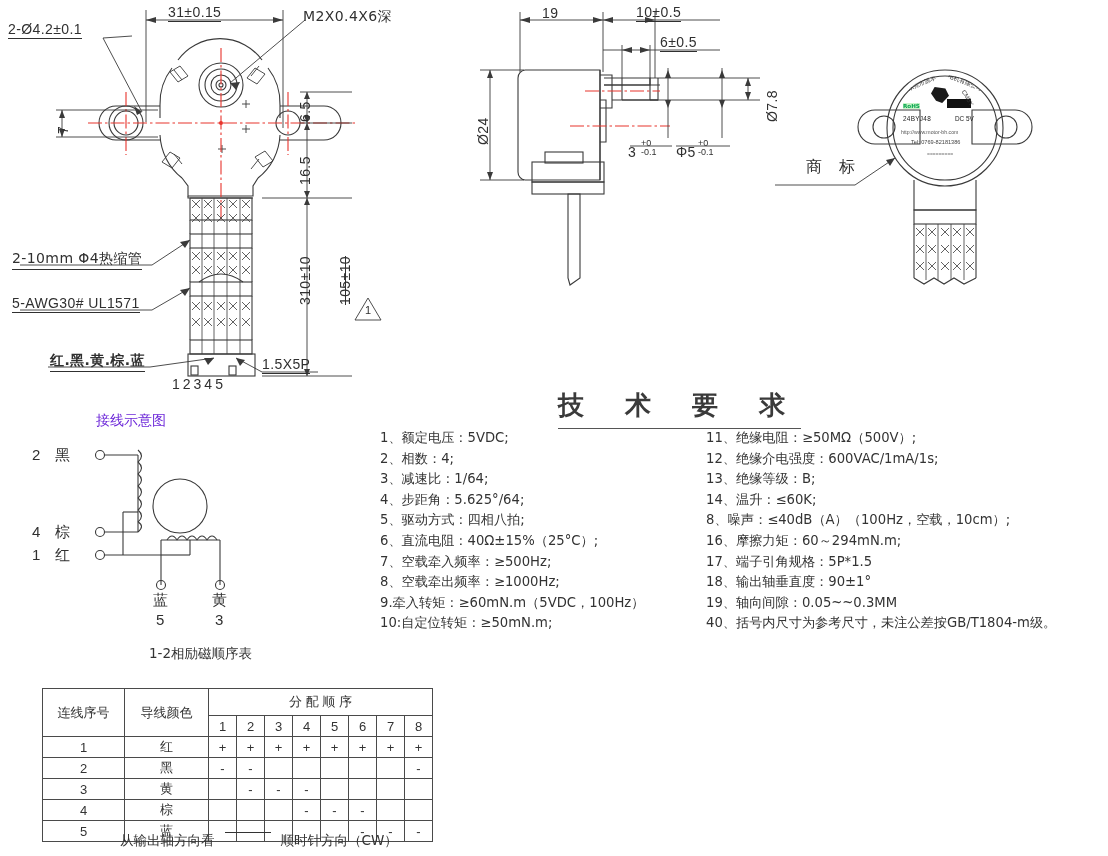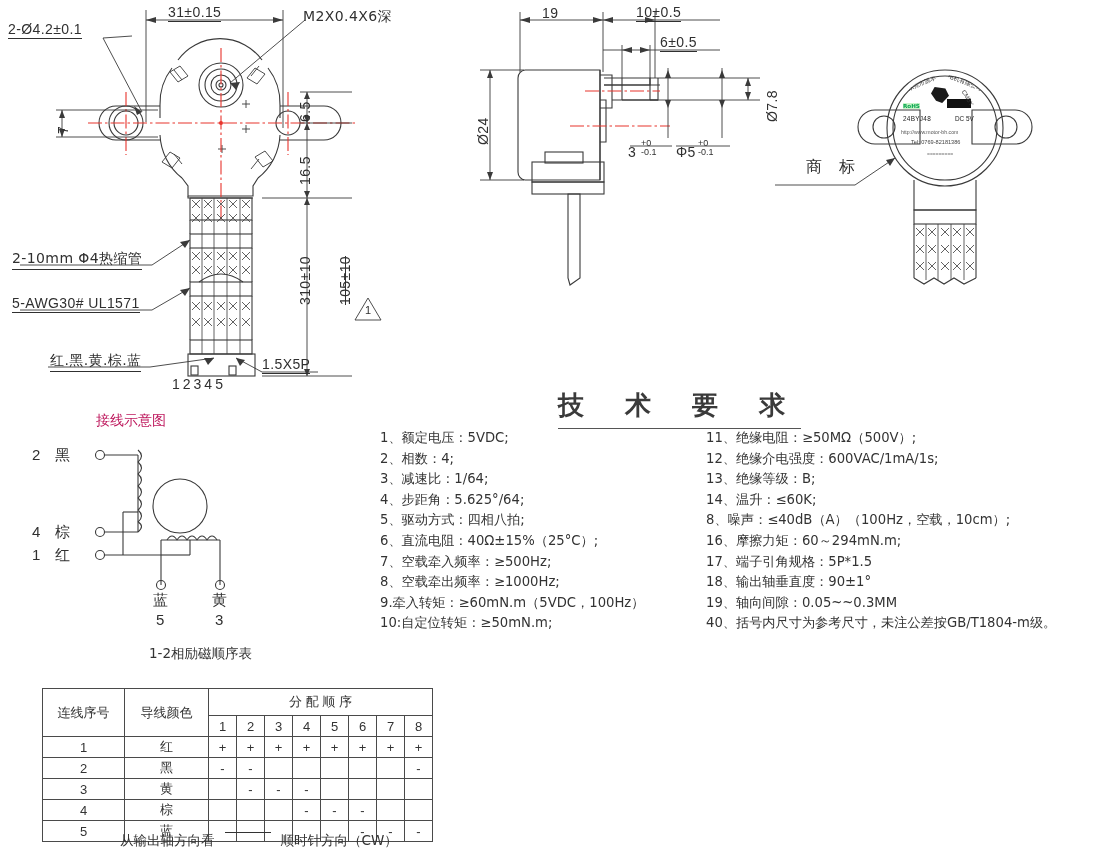--- a/index.html
+++ b/index.html
@@ -233,21 +233,21 @@
   <div class="abs dim dim-u" style="left:168px; top:4px;">31±0.15</div>
   <div class="abs dim cn" style="left:303px; top:8px;">M2X0.4X6深</div>
   <div class="abs dim dim-u" style="left:8px; top:21px;">2-Ø4.2±0.1</div>
   <div class="abs dim vert" style="left:55px; top:134px; transform:rotate(-90deg);">7</div>
   <div class="abs dim vert" style="left:297px; top:122px; transform:rotate(-90deg);">6.5</div>
   <div class="abs dim vert" style="left:297px; top:185px; transform:rotate(-90deg);">16.5</div>
   <div class="abs dim vert" style="left:297px; top:305px; transform:rotate(-90deg);">310±10</div>
   <div class="abs dim vert" style="left:337px; top:305px; transform:rotate(-90deg); text-decoration: line-through;">105±10</div>
   <div class="abs dim dim-u cn" style="left:12px; top:250px;">2-10mm  Φ4热缩管</div>
   <div class="abs dim dim-u" style="left:12px; top:295px;">5-AWG30#  UL1571</div>
-  <div class="abs dim dim-u cn" style="left:50px; top:352px;">红.黑.黄.棕.蓝</div>
+  <div class="abs dim dim-u cn" style="left:50px; top:352px;font-weight:bold;">红.黑.黄.棕.蓝</div>
   <div class="abs dim" style="left:172px; top:376px; letter-spacing:3px;">12345</div>
   <div class="abs dim dim-u" style="left:262px; top:356px;">1.5X5P</div>
   <div class="abs dim" style="left:365px; top:304px; font-size:11px;">1</div>
 
   <svg width="420" height="360" style="left:400px; top:0;">
 
     <path class="ln" d="M125 70 L200 70 L200 180 L125 180"></path>
     <path class="ln" d="M125 70 A8 8 0 0 0 118 78 L118 172 A8 8 0 0 0 125 180"></path>
 
     <line class="ln" x1="200" y1="70" x2="200" y2="180"></line>
@@ -381,21 +381,21 @@
     <div class="abs" style="left:8px; top:54px; font-size:5.2px; color:#555;">http://www.motor-bh.com</div>
     <div class="abs" style="left:18px; top:64px; font-size:5.6px; color:#444;">Tel: 0769-82181386</div>
     <div class="abs" style="left:34px; top:76px; font-size:5px; color:#777;">=========</div>
     <div class="abs cn" style="left:14px; top:4px; font-size:6px; color:#333; transform:rotate(-22deg);">东莞市源丰</div>
     <div class="abs cn" style="left:54px; top:3px; font-size:6px; color:#333; transform:rotate(22deg);">电机有限公司</div>
     <div class="abs" style="left:66px; top:20px; font-size:6px; color:#333; transform:rotate(60deg);">CMBY</div>
   </div>
 
   <div class="abs dim cn" style="left:806px; top:157px; font-size:16px; letter-spacing:6px;">商 标</div>
 
-  <div class="abs cn" style="left:96px; top:412px; font-size:14px; color:#be185d;text-align:center;">接线示意图</div>
+  <div class="abs cn" style="left:96px; top:412px; font-size:14px; color:#6d28d9;text-align:center;">接线示意图</div>
 
   <svg width="300" height="200" style="left:30px; top:440px;">
 
     <circle class="ln" cx="70" cy="15" r="4.5"></circle>
     <circle class="ln" cx="70" cy="92" r="4.5"></circle>
     <circle class="ln" cx="70" cy="115" r="4.5"></circle>
     <circle class="ln" cx="131" cy="145" r="4.5"></circle>
     <circle class="ln" cx="190" cy="145" r="4.5"></circle>
 
     <path class="ln" d="M75 15 L108 15"></path>

